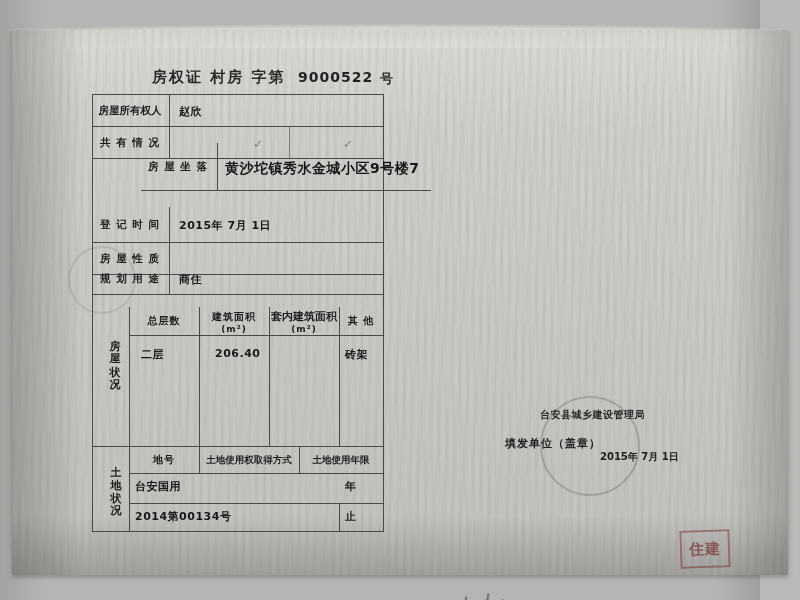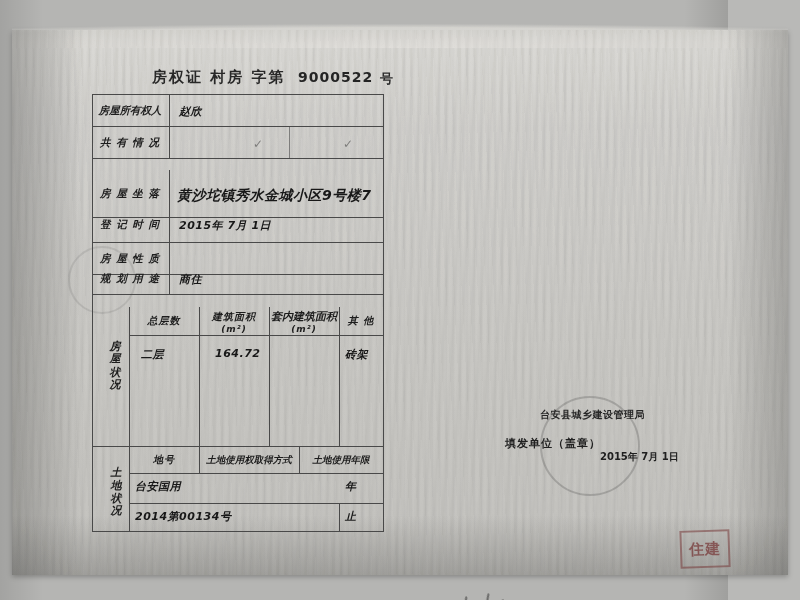--- a/index.html
+++ b/index.html
@@ -15,20 +15,21 @@
   }
 
   
   #scan {
     position: absolute;
     left: 0; top: 0;
     width: 728px; height: 600px;
     background:
       linear-gradient(90deg, rgba(0,0,0,0.10) 0%, rgba(0,0,0,0.0) 6%, rgba(0,0,0,0.0) 94%, rgba(0,0,0,0.12) 100%),
       #b5b5b3;
+    padding-left: 32px;
   }
 
   .paper {
     position: absolute;
     left: 12px; top: 30px;
     width: 776px; height: 545px;
     background:
       repeating-linear-gradient(90deg,
         rgba(0,0,0,0.030) 0px, rgba(0,0,0,0.0) 2px, rgba(0,0,0,0.0) 5px, rgba(0,0,0,0.025) 7px),
       linear-gradient(180deg, #d9d8d4 0%, #cfcecb 18%, #c9c8c4 55%, #c2c1bd 100%);
@@ -103,21 +104,20 @@
     left: 12px; top: 26px;
     width: 290px; height: 436px;
     border: 1px solid #4a4a4a;
   }
   .row {
     position: absolute;
     left: 0;
     width: 290px;
     border-bottom: 1px solid #4a4a4a;
     box-sizing: border-box;
-    font-style: italic;
   }
   .lbl {
     position: absolute;
     left: 4px;
     width: 66px;
     text-align: center;
     font-size: 11px;
     letter-spacing: 3px;
     color: #1f1f1f;
     font-weight: 600;
@@ -266,21 +266,21 @@
         </div>
 
         <div class="row" style="top:32px; height:32px;">
           <div class="lbl" style="top:9px; letter-spacing:1px; font-size:10.5px;text-align:center;">共 有 情 况</div>
           <div class="vline" style="left:76px; height:32px;"></div>
           <div class="vline" style="left:196px; height:32px; border-left-color:rgba(74,74,74,.6);"></div>
           <div class="check" style="left:160px; top:10px;">✓</div>
           <div class="check" style="left:250px; top:10px;">✓</div>
         </div>
 
-        <div class="row" style="top:75px; height:48px;">
+        <div class="row" style="top:48px; height:48px;margin-left:48px;">
           <div class="lbl" style="top:17px; font-size:10.5px; letter-spacing:1px;">房 屋 坐 落</div>
           <div class="vline" style="left:76px; height:48px;"></div>
           <div class="val val-hand" style="left:84px; top:17px; font-size:14px;text-align:right;">黄沙坨镇秀水金城小区9号楼7</div>
         </div>
 
         <div class="row" style="top:112px; height:36px;">
           <div class="lbl" style="top:11px; font-size:10.5px; letter-spacing:1px;">登 记 时 间</div>
           <div class="vline" style="left:76px; height:36px;"></div>
           <div class="val val-hand" style="left:86px; top:11px;">2015年 7月 1日</div>
         </div>
@@ -306,21 +306,21 @@
           <div class="vline" style="left:246px; height:140px;"></div>
 
           <div class="sub-head" style="left:36px; top:8px; width:70px;">总层数</div>
           <div class="sub-head" style="left:106px; top:4px; width:70px;">建筑面积</div>
           <div class="sub-head" style="left:106px; top:16px; width:70px; font-size:9px;">(m²)</div>
           <div class="sub-head" style="left:176px; top:4px; width:70px; font-size:11px; letter-spacing:0;">套内建筑面积</div>
           <div class="sub-head" style="left:176px; top:16px; width:70px; font-size:9px;">(m²)</div>
           <div class="sub-head" style="left:246px; top:8px; width:44px;">其  他</div>
 
           <div class="val val-hand" style="left:48px; top:40px;">二层</div>
-          <div class="val val-hand" style="left:122px; top:40px;">164.72</div>
+          <div class="val val-hand" style="left:122px; top:40px;">206.40</div>
           <div class="val val-hand" style="left:252px; top:40px;">砖架</div>
         </div>
 
         <div class="row" style="top:352px; height:84px; border-bottom:none;">
           <div class="lbl" style="top:10px; left:2px; width:30px; font-size:11px; letter-spacing:0; line-height:20px; writing-mode:vertical-rl; text-orientation:upright;">土 地 状 况</div>
           <div class="vline" style="left:36px; height:84px;"></div>
 
           <div style="position:absolute; left:36px; top:26px; width:254px; border-top:1px solid #4a4a4a;"></div>
           <div class="vline" style="left:106px; height:26px;"></div>
           <div class="vline" style="left:206px; height:26px;"></div>

